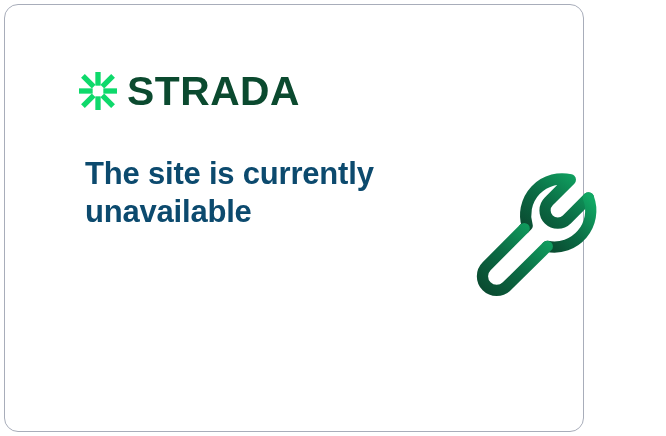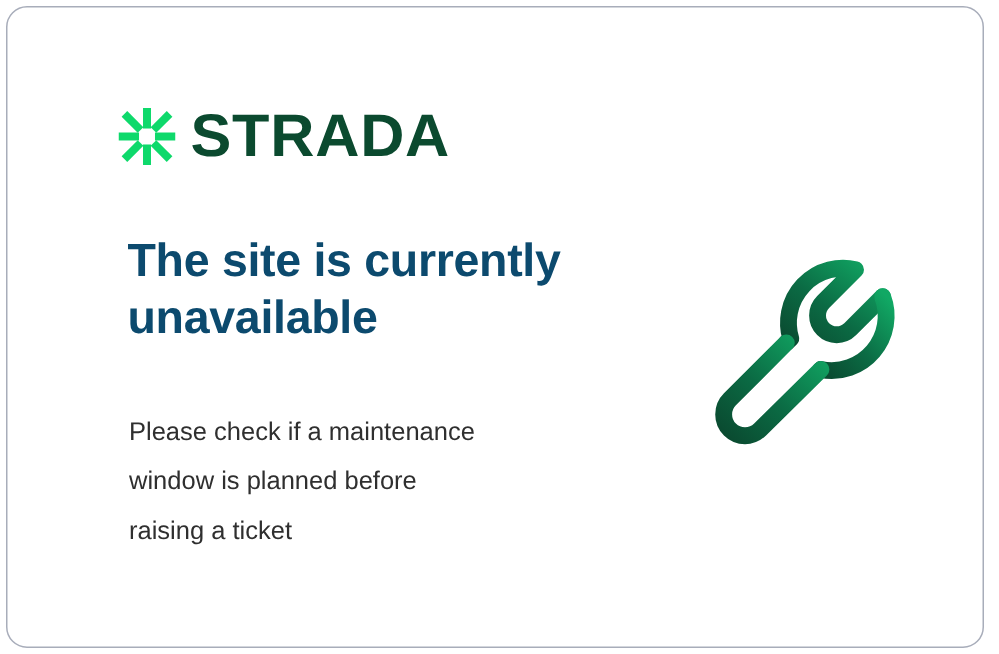--- a/index.html
+++ b/index.html
@@ -21,21 +21,21 @@
     height: 436px;
     overflow: hidden;
     background: #ffffff;
   }
 
   
   .card {
     position: absolute;
     left: 4px;
     top: 4px;
-    width: 652px;
+    width: 580px;
     height: 428px;
     box-sizing: border-box;
     background: #ffffff;
     border: 1px solid #a8adba;
     border-radius: 14px;
   }
 
   
   .logo-lockup {
     position: absolute;
@@ -126,25 +126,20 @@
           <rect x="43" y="66" width="14" height="40" transform="rotate(45 50 50)"></rect>
           <rect x="43" y="-6" width="14" height="40" transform="rotate(-45 50 50)"></rect>
           <rect x="43" y="66" width="14" height="40" transform="rotate(-45 50 50)"></rect>
         </g>
       </svg>
       <span class="logo-wordmark">STRADA</span>
     </div>
 
     <h1 class="headline">The site is currently unavailable</h1>
 
-    <p class="body-copy">
-      <span class="copy-line">Please check if a maintenance</span>
-      <span class="copy-line">window is planned before</span>
-      <span class="copy-line">raising a ticket</span>
-    </p>
 
     <svg class="wrench-icon" viewBox="0 0 100 100" aria-hidden="true">
       <defs>
         <linearGradient id="wrenchGrad" x1="0" y1="1" x2="1" y2="0">
           <stop offset="0%" stop-color="#0A4A30"></stop>
           <stop offset="45%" stop-color="#0B6B44"></stop>
           <stop offset="100%" stop-color="#11A864"></stop>
         </linearGradient>
       </defs>
       <g fill="none" stroke="url(#wrenchGrad)" stroke-width="7.6" stroke-linecap="round" stroke-linejoin="round">

